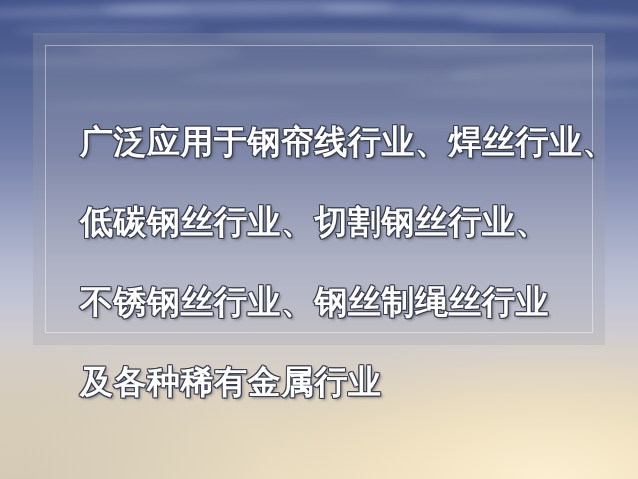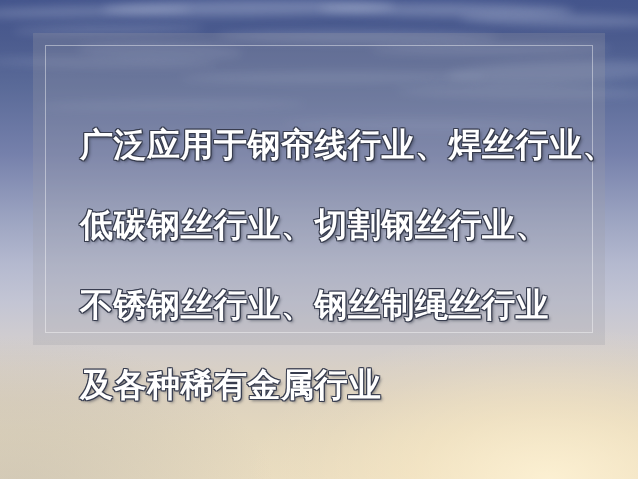--- a/index.html
+++ b/index.html
@@ -98,20 +98,21 @@
 
   
   .panel {
     position: absolute;
     left: 33px;
     top: 33px;
     width: 572px;
     height: 312px;
     background: rgba(158, 160, 168, 0.26);
     box-sizing: border-box;
+    font-family: Liberation Mono, monospace;
   }
 
   .panel-inner-border {
     position: absolute;
     left: 12px;
     top: 12px;
     right: 12px;
     bottom: 12px;
     border: 1px solid rgba(255, 255, 255, 0.42);
     box-sizing: border-box;

